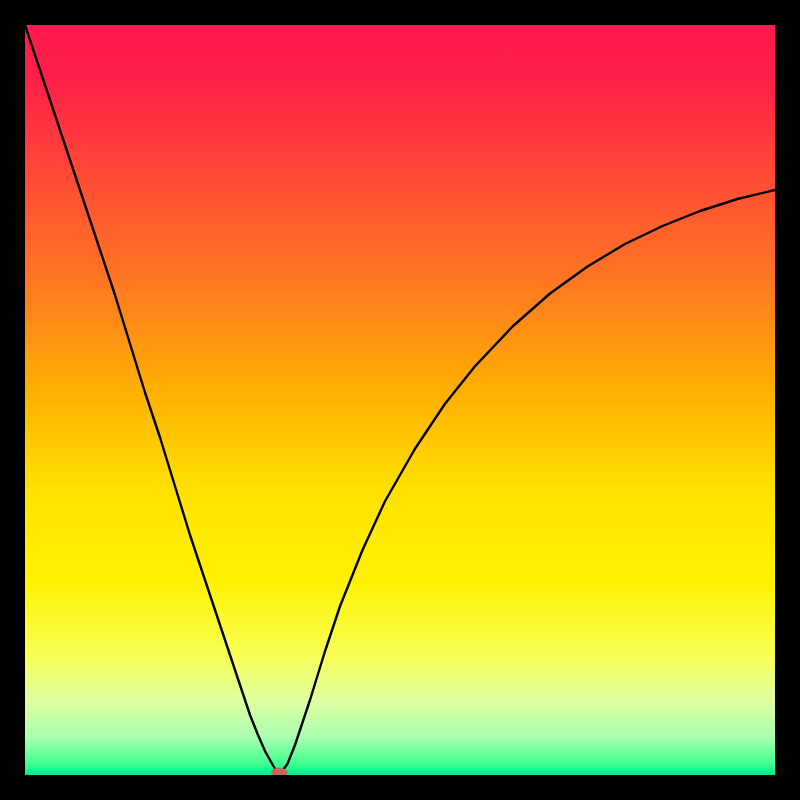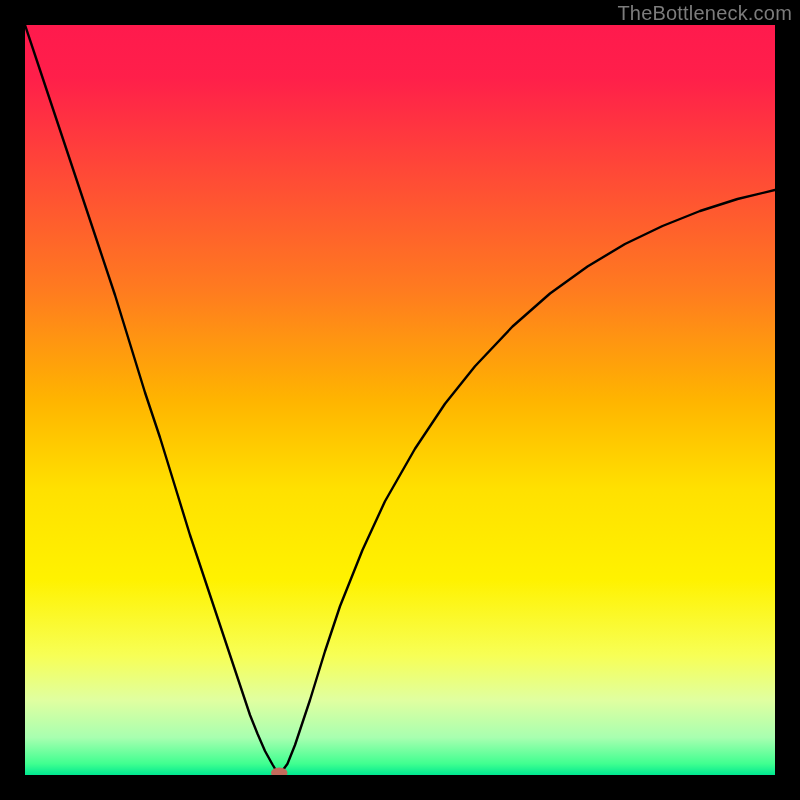--- a/index.html
+++ b/index.html
@@ -24,21 +24,20 @@
     color: #7c7c7c;
     font-size: 20px;
     font-weight: 500;
     letter-spacing: 0.2px;
   }
 </style>
 </head>
 <body>
 
 <div class="frame">
-  <div class="attribution">TheBottleneck.com</div>
   <svg class="plot" viewBox="0 0 100 100" preserveAspectRatio="none">
     <defs>
       <linearGradient id="bg-grad" x1="0" y1="0" x2="0" y2="1">
           <stop offset="0.00%" stop-color="#ff1a4d"></stop>
           <stop offset="7.00%" stop-color="#ff1f4a"></stop>
           <stop offset="20.00%" stop-color="#ff4a36"></stop>
           <stop offset="35.00%" stop-color="#ff7a20"></stop>
           <stop offset="50.00%" stop-color="#ffb400"></stop>
           <stop offset="62.00%" stop-color="#ffe100"></stop>
           <stop offset="74.00%" stop-color="#fff200"></stop>

